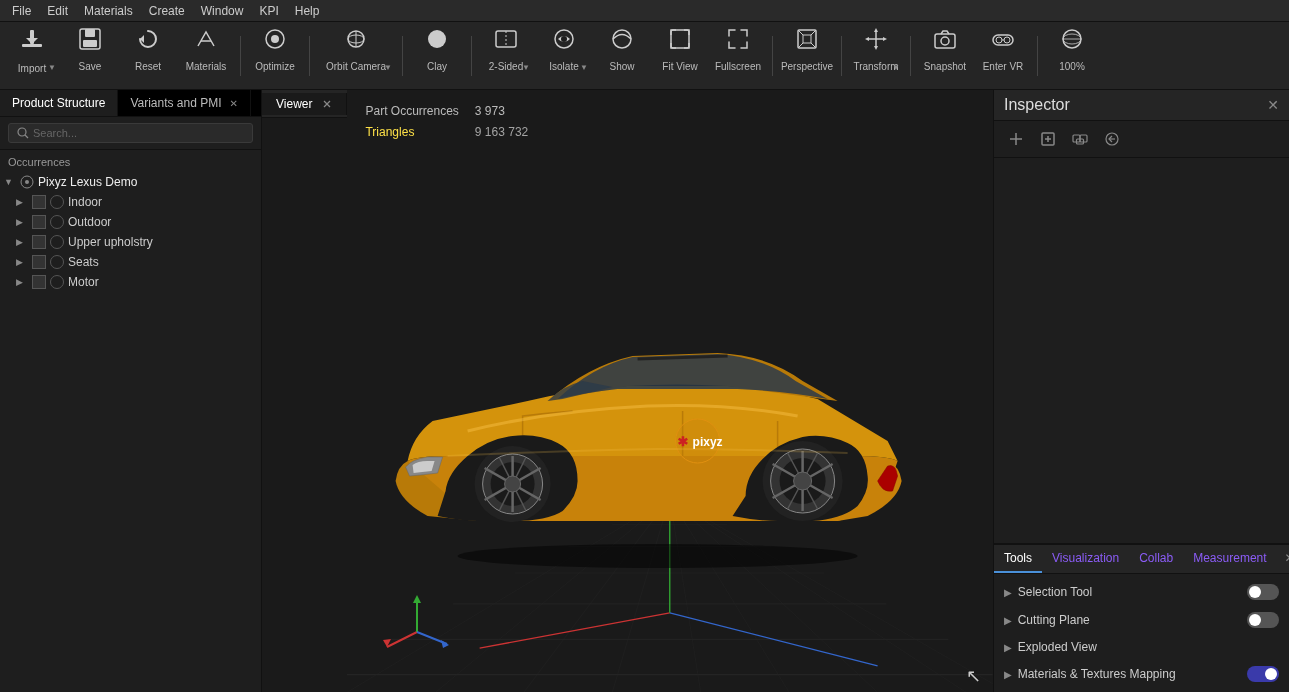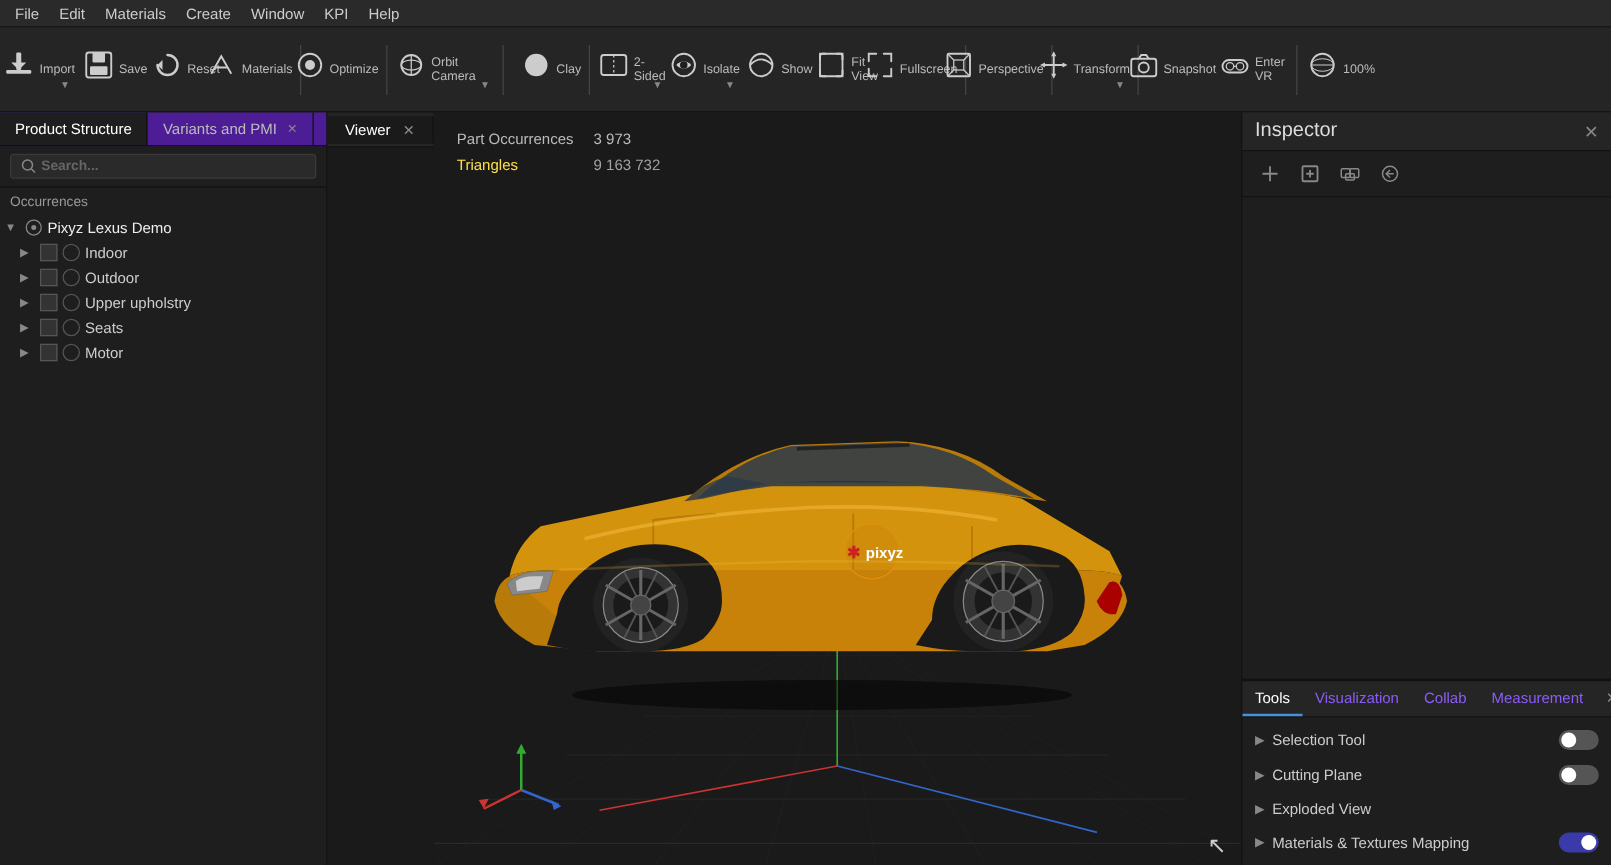--- a/index.html
+++ b/index.html
@@ -4,38 +4,38 @@
   <style>
     * { box-sizing: border-box; margin: 0; padding: 0; }
     body { background: #1e1e1e; color: #ccc; font-family: 'Segoe UI', Arial, sans-serif; font-size: 12px; width: 1289px; height: 692px; overflow: hidden; }
 
     
     .menubar { display: flex; align-items: center; background: #2a2a2a; height: 22px; padding: 0 4px; border-bottom: 1px solid #111; }
     .menubar-item { padding: 0 8px; cursor: pointer; color: #ccc; font-size: 12px; line-height: 22px; }
 
     
     .toolbar { display: flex; align-items: center; background: #252525; height: 68px; padding: 0 4px; border-bottom: 1px solid #111; gap: 2px; }
-    .toolbar-btn { display: flex; flex-direction: row; align-items: center; justify-content: flex-end; width: 56px; height: 60px; cursor: pointer; border-radius: 4px; color: #bbb; font-size: 10px; gap: 3px; }
+    .toolbar-btn { display: flex; flex-direction: column; align-items: center; justify-content: flex-start; width: 56px; height: 60px; cursor: pointer; border-radius: 4px; color: #bbb; font-size: 10px; gap: 3px; }
     .toolbar-btn .icon { font-size: 24px; color: #ddd; }
     .toolbar-divider { width: 1px; height: 40px; background: #444; margin: 0 4px; }
     .toolbar-btn-with-arrow { position: relative; }
     .toolbar-btn-with-arrow .arrow { position: absolute; right: 4px; bottom: 14px; font-size: 8px; color: #888; }
 
     
     .main-layout { display: flex; height: calc(692px - 22px - 68px); }
 
     
     .left-panel { width: 262px; background: #1e1e1e; border-right: 1px solid #111; display: flex; flex-direction: column; flex-shrink: 0; }
-    .panel-tabs { display: flex; background: #4c1d95; border-bottom: 1px solid #111; }
+    .panel-tabs { display: flex; background: #000000; border-bottom: 1px solid #111; }
     .panel-tab { padding: 6px 12px; cursor: pointer; font-size: 12px; color: #bbb; border-right: 1px solid #111; display: flex; align-items: center; gap: 4px; }
     .panel-tab.active { background: #1e1e1e; color: #fff; }
     .panel-tab .close-btn { font-size: 10px; color: #888; cursor: pointer; margin-left: 4px; }
 
     .search-box { padding: 6px 8px; border-bottom: 1px solid #111; }
-    .search-input-inner { display: flex; align-items: center; width: 100%; background: #2a2a2a; border: 1px solid #3a3a3a; border-radius: 3px; padding: 3px 8px; color: #888; font-size: 11px; font-weight: bold; }
+    .search-input-inner { display: flex; align-items: center; width: 100%; background: #2a2a2a; border: 1px solid #3a3a3a; border-radius: 3px; padding: 3px 8px; color: #888; font-size: 11px; }
 
     .occurrences-label { padding: 6px 8px 4px; font-size: 11px; color: #999; }
 
     .tree-container { overflow-y: auto; flex: 1; }
     .tree-item { display: flex; align-items: center; padding: 3px 4px; cursor: pointer; gap: 4px; }
     .tree-item.root { font-size: 12px; color: #ddd; }
     .tree-item .expand-arrow { width: 12px; font-size: 9px; color: #888; flex-shrink: 0; }
     .tree-item .checkbox { width: 14px; height: 14px; border: 1px solid #555; background: #333; flex-shrink: 0; display: flex; align-items: center; justify-content: center; }
     .tree-item .circle-icon { width: 14px; height: 14px; border-radius: 50%; border: 1px solid #555; background: transparent; flex-shrink: 0; }
     .tree-item.indent1 { padding-left: 16px; }

